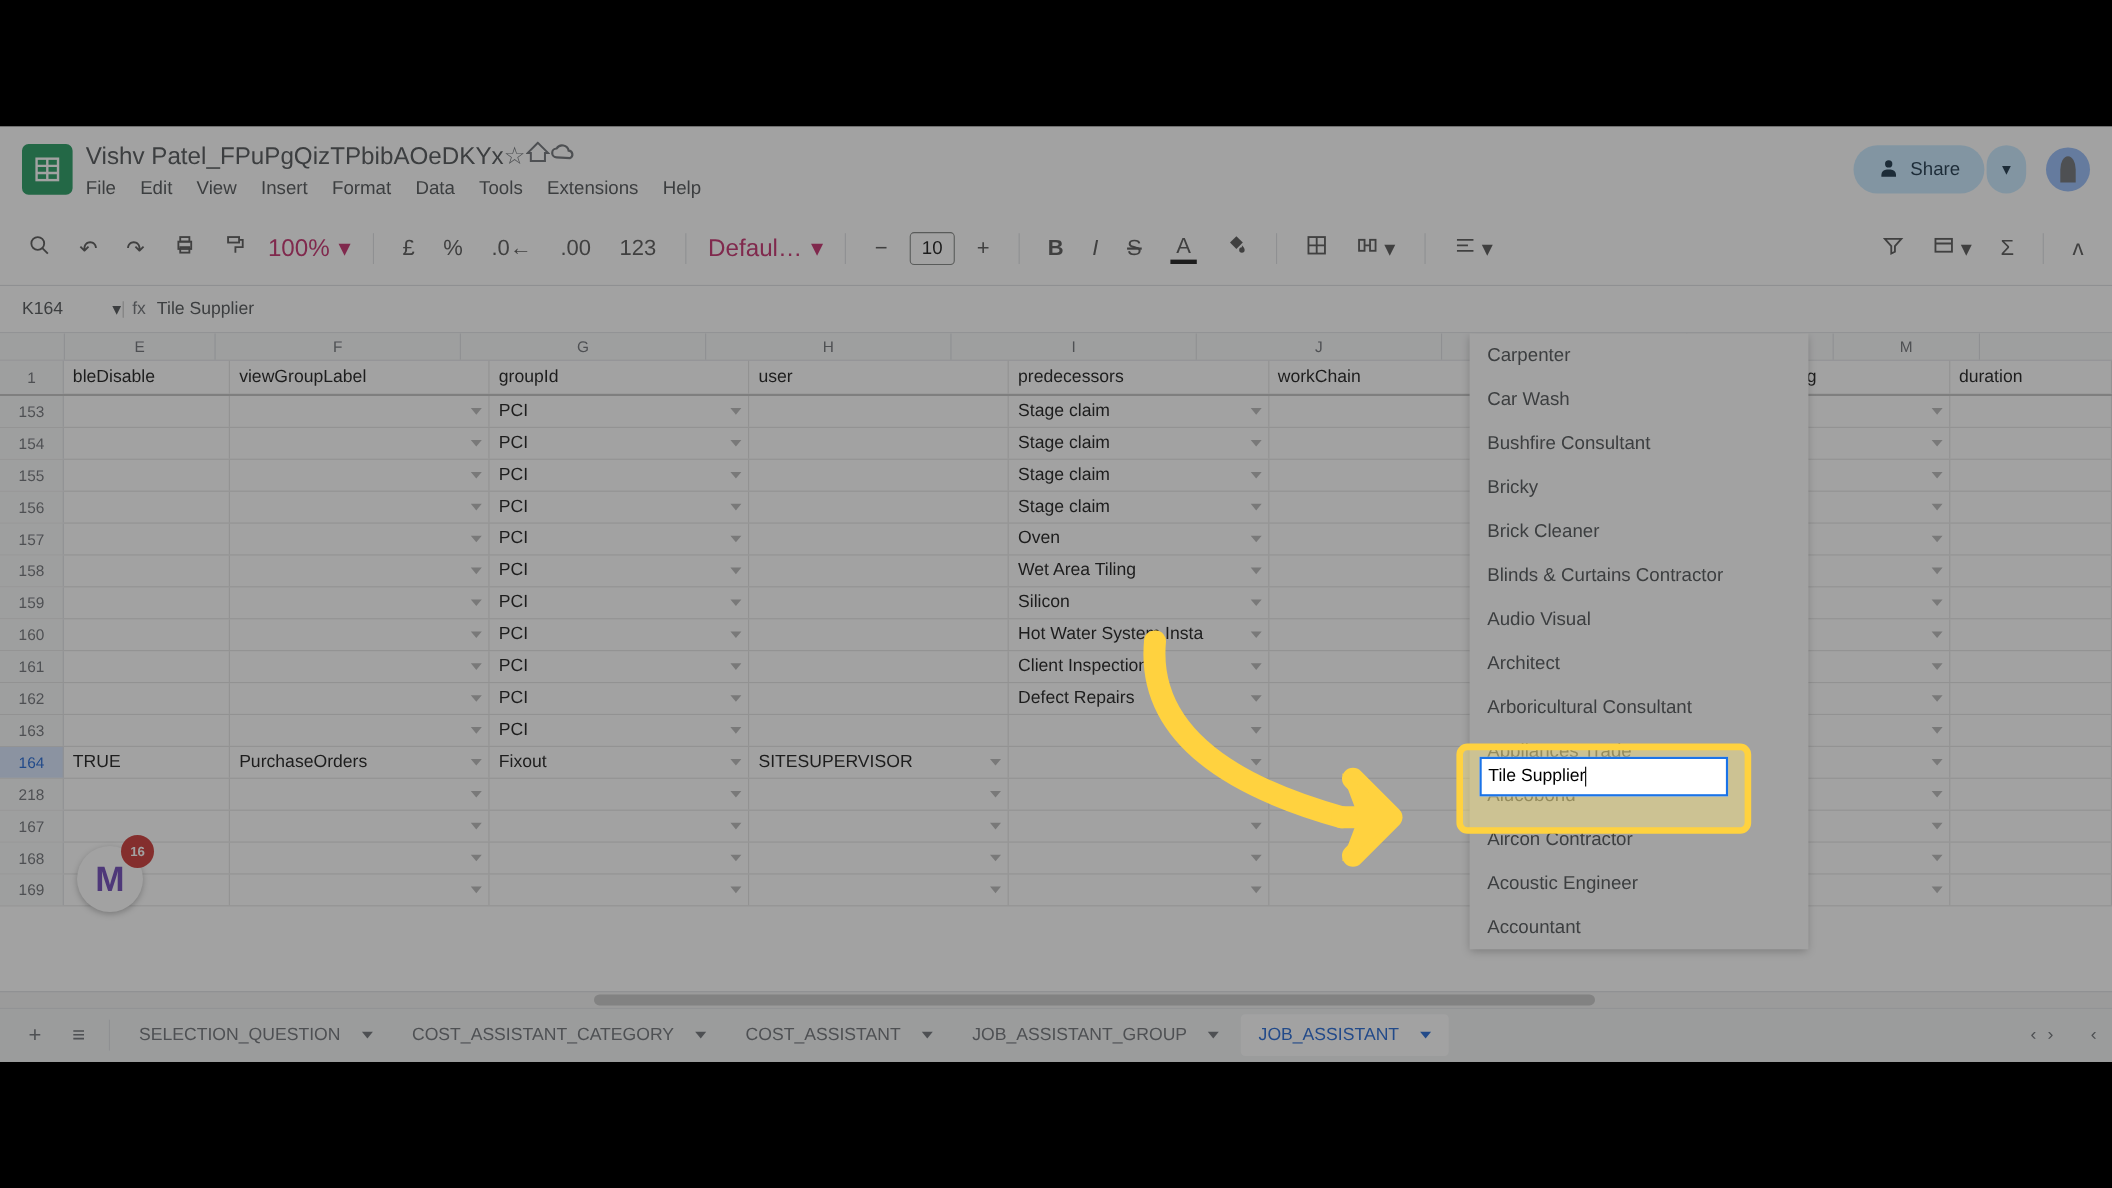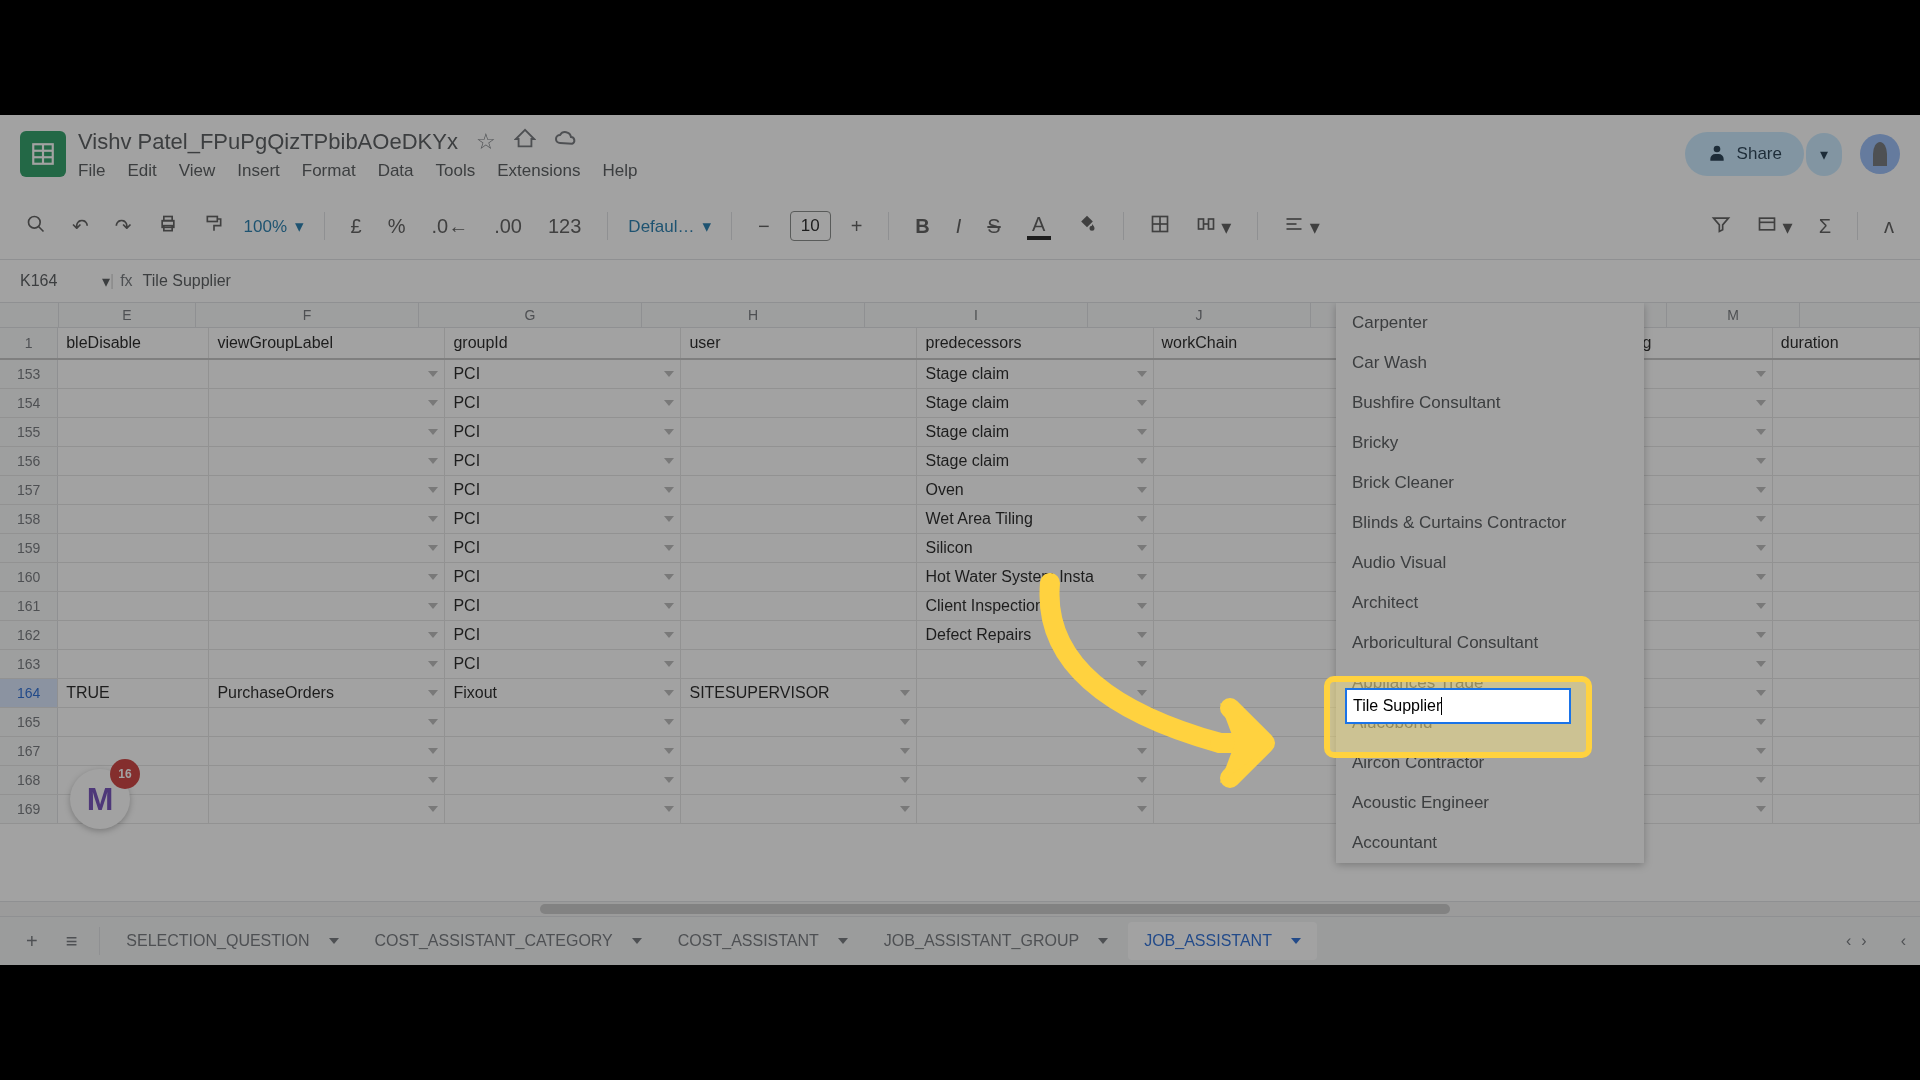--- a/index.html
+++ b/index.html
@@ -4,33 +4,33 @@
 <style>
 html,body{margin:0;padding:0;font-family:Arial,sans-serif;background:#000;width:1920px;height:1080px;overflow:hidden}
 .letterbox-top,.letterbox-bottom{background:#000;width:100%}
 .letterbox-top{height:115px}
 .letterbox-bottom{height:115px}
 .app{background:#fff;width:100%;height:850px;position:relative;display:flex;flex-direction:column}
 .dim-overlay{position:absolute;inset:0;background:rgba(60,60,60,0.48);z-index:100;pointer-events:none}
 .titlebar{display:flex;align-items:center;padding:10px 20px;height:58px}
 .logo{width:46px;height:46px;background:#0d904f;border-radius:6px;display:flex;align-items:center;justify-content:center;color:#fff;margin-right:12px}
 .title-block{display:flex;flex-direction:column}
-.doc-title-row{display:flex;align-items:center;gap:18px}
+.doc-title-row{display:flex;align-items:center;}
 .doc-title{font-size:22px;color:#3c4043}
 .star-icon,.history-icon,.cloud-icon{color:#5f6368;font-size:22px}
 .menu-bar{display:flex;gap:22px;margin-top:4px}
 .menu-bar span{font-size:17px;color:#3c4043}
 .spacer{flex:1}
 .share-btn{background:#c2e7ff;border-radius:40px;padding:12px 22px;display:flex;align-items:center;gap:10px;color:#001d35;font-size:17px;font-weight:500}
 .share-dd{background:#c2e7ff;border-radius:40px;padding:12px 14px;margin-left:2px;color:#001d35}
 .avatar{width:40px;height:40px;border-radius:50%;background:#8ab4f8;margin-left:18px;display:flex;align-items:center;justify-content:center}
 .avatar-inner{width:14px;height:24px;background:#5f6368;border-radius:50% 50% 0 0}
 .toolbar{display:flex;align-items:center;gap:14px;padding:6px 20px;height:54px;border-bottom:1px solid #dadce0}
 .tb-icon{color:#444;font-size:20px;padding:6px}
-.zoom{font-size:17px;color:#0369a1;display:flex;align-items:flex-end;gap:8px}
+.zoom{font-size:22px;color:#be185d;display:flex;align-items:flex-end;gap:8px}
 .fontsize-box{border:1px solid #747775;border-radius:4px;padding:4px 10px;font-size:17px}
 .text-color{display:flex;flex-direction:column;align-items:center}
 .tc-bar{width:24px;height:4px;background:#000}
 .divider{width:1px;height:28px;background:#dadce0;margin:0 6px}
 .name-box{display:flex;align-items:center;padding:4px 20px;height:34px;border-bottom:1px solid #dadce0;font-size:16px;color:#3c4043}
 .cell-ref{width:90px;display:flex;align-items:center;gap:8px}
 .fx-sep{color:#ccc;margin-right:6px}
 .fx-icon{color:#5f6368;margin-right:10px}
 .sheet{flex:1;overflow:hidden;position:relative}
 .col-headers{display:flex;height:24px;background:#f8f9fa;border-bottom:1px solid #dadce0;font-size:14px;color:#5f6368}
@@ -488,21 +488,21 @@
           <div class="cell col-K">
             <span style="margin-left: auto; padding-right: 20px;">les</span>
             <span class="dd-arrow"></span>
           </div>
           <div class="cell col-L">
             <span class="dd-arrow"></span>
           </div>
           <div class="cell col-M"></div>
         </div>
         <div class="data-row">
-          <div class="rowhead">165</div>
+          <div class="rowhead">218</div>
           <div class="cell col-E"></div>
           <div class="cell col-F">
             <span class="dd-arrow"></span>
           </div>
           <div class="cell col-G">
             <span class="dd-arrow"></span>
           </div>
           <div class="cell col-H">
             <span class="dd-arrow"></span>
           </div>

